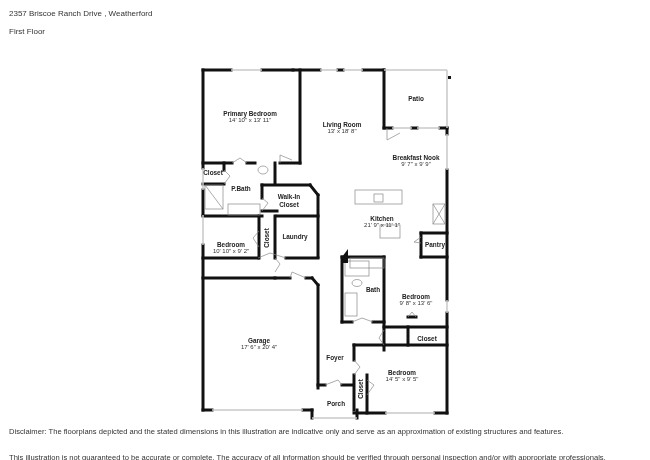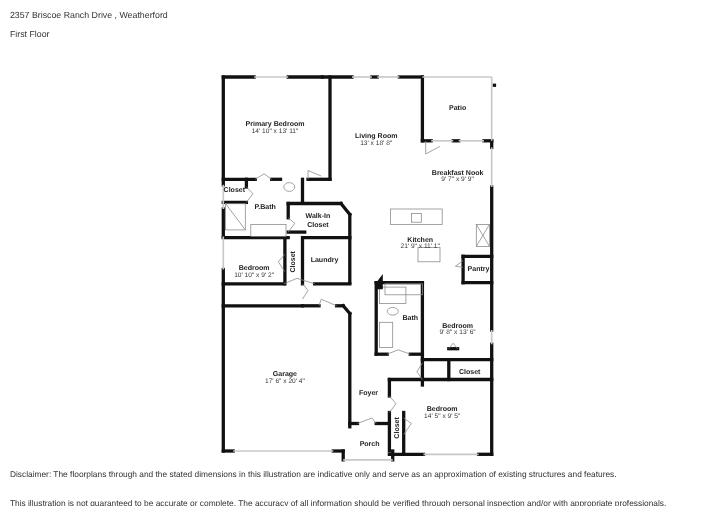--- a/index.html
+++ b/index.html
@@ -224,14 +224,14 @@
   <span class="nm">Bedroom</span>
   <span class="dm">14' 5" x 9' 5"</span>
 </div>
 <div class="lbl vert" style="left:361px; top:389px;">
   <span class="nm">Closet</span>
 </div>
 <div class="lbl" style="left:336px; top:404px;">
   <span class="nm">Porch</span>
 </div>
 
-<div class="disc l1">Disclaimer: The floorplans through and the stated dimensions in this illustration are indicative only and serve as an approximation of existing structures and features.</div>
+<div class="disc l1">Disclaimer: The floorplans depicted and the stated dimensions in this illustration are indicative only and serve as an approximation of existing structures and features.</div>
 <div class="disc l2">This illustration is not guaranteed to be accurate or complete. The accuracy of all information should be verified through personal inspection and/or with appropriate professionals.</div>
 
 </body></html>

